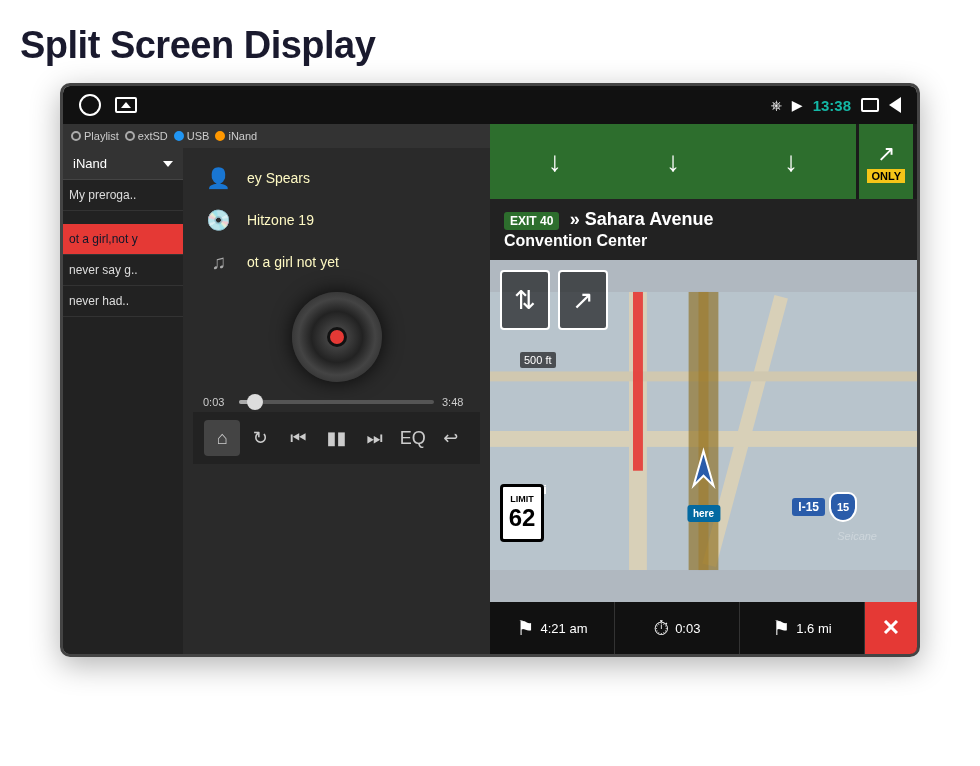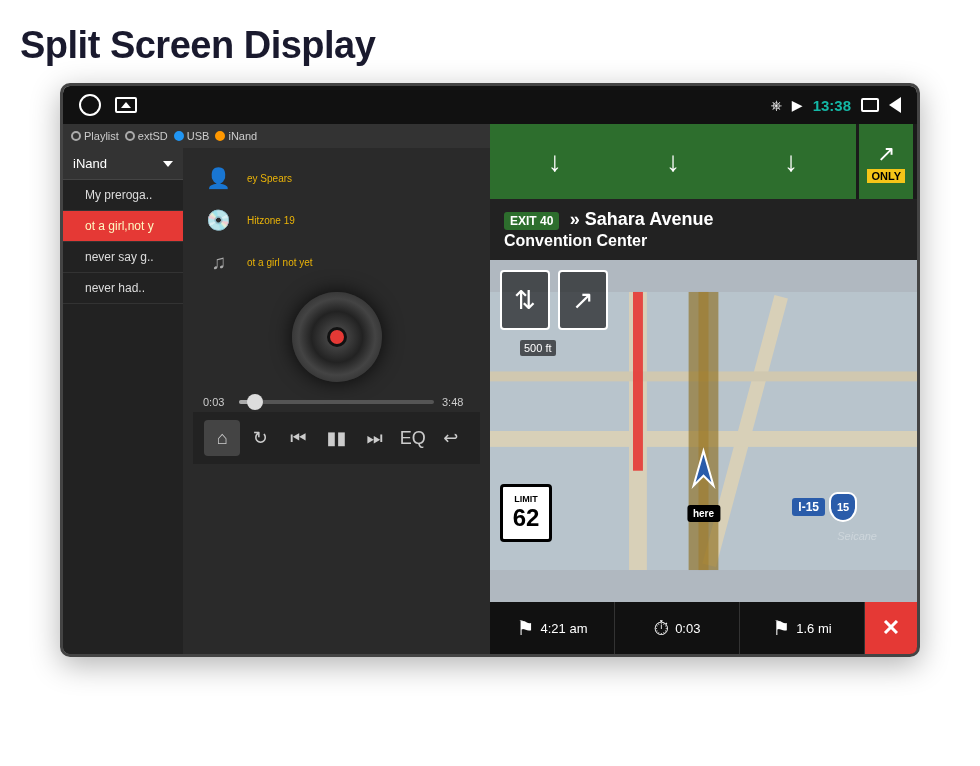--- a/index.html
+++ b/index.html
@@ -146,31 +146,32 @@
       font-size: 13px;
       border-bottom: 1px solid #444;
     }
     .chevron-down {
       width: 0; height: 0;
       border-left: 5px solid transparent;
       border-right: 5px solid transparent;
       border-top: 6px solid #fff;
     }
     .playlist-item {
-      padding: 8px 22px;
+      padding: 8px 6px;
       color: #ddd;
       font-size: 12px;
       border-bottom: 1px solid #333;
       white-space: nowrap;
       overflow: hidden;
       text-overflow: ellipsis;
     }
     .playlist-item.highlight {
       background: #e53935;
-      color: #fef9c3;
+      color: #0f172a;
+      margin-top: 13px;
     }
 
     
     .music-main {
       flex: 1;
       display: flex;
       flex-direction: column;
       align-items: center;
       padding: 10px;
     }
@@ -187,21 +188,21 @@
       display: flex;
       align-items: center;
       gap: 12px;
     }
     .person-icon, .disc-icon, .note-icon {
       width: 32px; height: 32px;
       display: flex; align-items: center; justify-content: center;
       color: #aaa;
       font-size: 20px;
     }
-    .track-text { color: #eab308; font-size: 10px; }
+    .track-text { color: #fef9c3; font-size: 14px; }
 
     
     .album-art-area {
       display: flex;
       align-items: center;
       justify-content: center;
       width: 100%;
       margin: 10px 0;
     }
     .disc-outer {
@@ -360,21 +361,21 @@
     }
 
     
     .speed-limit {
       position: absolute;
       bottom: 60px;
       left: 10px;
       background: #fff;
       border: 3px solid #000;
       border-radius: 4px;
-      width: 52px; height: 58px;
+      width: 44px; height: 58px;
       display: flex; flex-direction: column;
       align-items: center; justify-content: center;
     }
     .speed-limit-label { font-size: 9px; font-weight: bold; color: #000; }
     .speed-limit-num { font-size: 24px; font-weight: 900; color: #000; }
 
     
     .nav-bottom {
       background: #111;
       display: flex;
@@ -426,21 +427,21 @@
       display: flex; align-items: center; justify-content: center;
       font-size: 11px; font-weight: bold; color: #fff;
     }
 
     
     .here-logo {
       position: absolute;
       bottom: 80px;
       left: 50%;
       transform: translateX(-50%);
-      background: #000000;
+      background: #0369a1;
       color: #fff;
       font-size: 10px;
       font-weight: bold;
       padding: 3px 6px;
       border-radius: 3px;
     }
 
     
     .turn-indicators {
       position: absolute;
@@ -464,21 +465,21 @@
       bottom: 60px;
       right: 40px;
       color: rgba(255,255,255,0.3);
       font-size: 11px;
       font-style: italic;
     }
 
     
     .ft-label {
       position: absolute;
-      top: 80px;
+      top: 92px;
       left: 30px;
       color: #fff;
       font-size: 11px;
       background: rgba(0,0,0,0.6);
       padding: 2px 4px;
       border-radius: 2px;
     }
 
     
     .mi-label {

